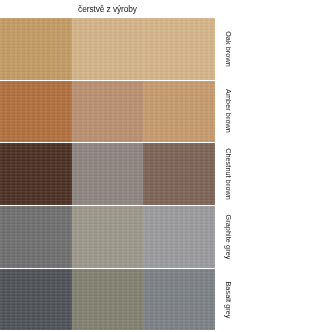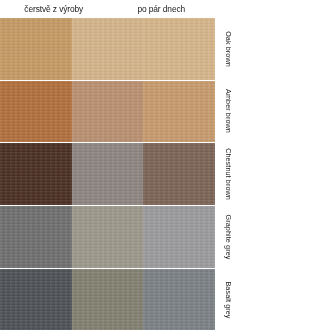--- a/index.html
+++ b/index.html
@@ -117,21 +117,20 @@
     letter-spacing: 0.1px;
   }
 </style>
 </head>
 <body>
 
 <div id="chart">
 
   <div class="header">
     <div class="header-cell">čerstvě z výroby</div>
-    <div class="header-cell">po pár dnech</div>
   </div>
 
   <div class="rows">
 
     <div class="row">
       <div class="swatches">
         <div class="swatch" style="background-color: rgb(195, 154, 99);"></div>
         <div class="swatch" style="background-color: rgb(211, 180, 137);"></div>
         <div class="swatch" style="background-color: rgb(213, 180, 136);"></div>
       </div>

